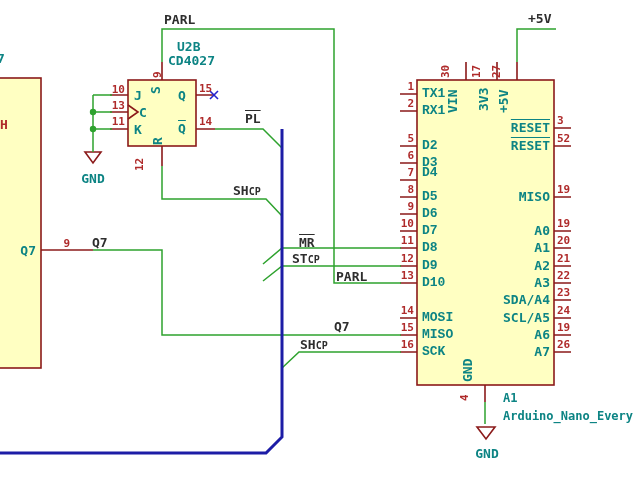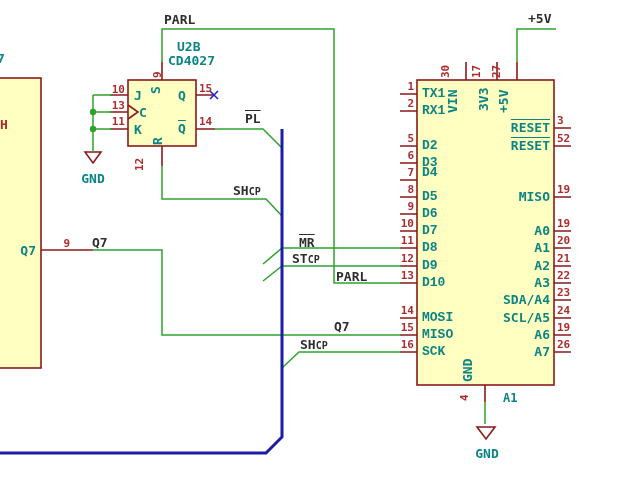--- a/index.html
+++ b/index.html
@@ -159,15 +159,16 @@
   <div class="t pn vt" style="left:459px;top:100px">VIN</div>
   <div class="t pm vt" style="left:484px;top:65px">17</div>
   <div class="t pn vt" style="left:490px;top:98px">3V3</div>
   <div class="t pm vt" style="left:504px;top:65px">27</div>
   <div class="t pn vt" style="left:510px;top:100px">+5V</div>
 
   <div class="t pm vt" style="left:472px;top:388px">4</div>
   <div class="t pn vt" style="left:474px;top:369px">GND</div>
 
   <div class="t refsm" style="left:503px;top:392px">A1</div>
+  <div class="t refsm" style="left:503px;top:410px">Arduino_Nano_Every</div>
   <div class="t pn" style="left:472px;top:447px;width:30px;text-align:center">GND</div>
 
 </div>
 
 </body></html>

